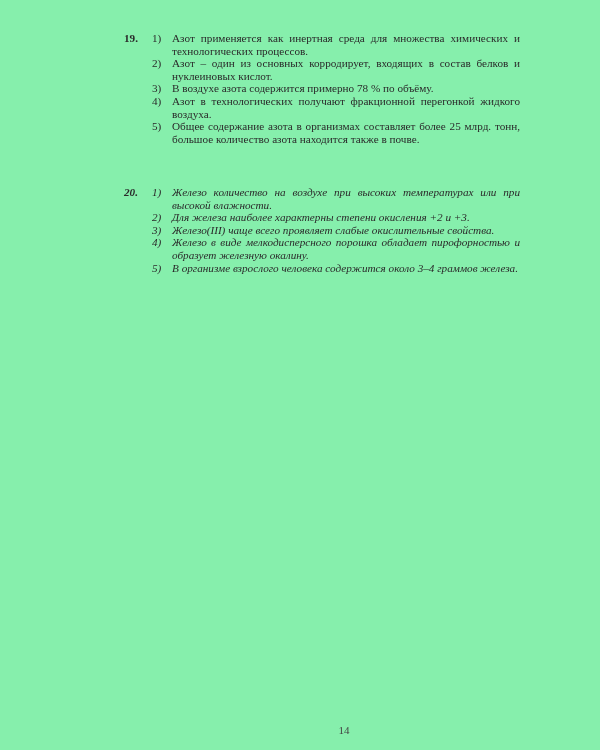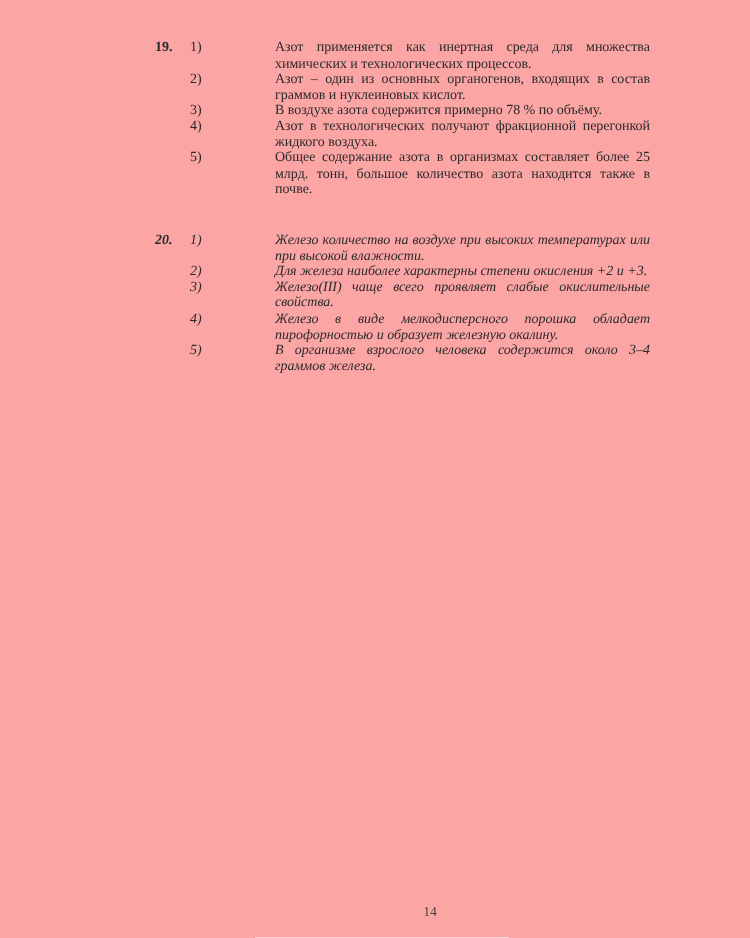--- a/index.html
+++ b/index.html
@@ -14,21 +14,21 @@
       overflow: hidden;
       font-family: "Liberation Serif", "DejaVu Serif", serif;
       color: #2a2a2a;
     }
     .page {
       position: absolute;
       left: 0;
       top: 0;
       width: 600px;
       height: 750px;
-      background: #fca5a5;
+      background: #86efac;
     }
     .question {
       position: absolute;
       left: 124px;
       width: 396px;
       font-size: 11.2px;
       line-height: 12.6px;
     }
     .q-num {
       position: absolute;
@@ -55,21 +55,20 @@
     }
     .opt-num {
       position: absolute;
       left: 0;
       top: 0;
     }
     .opt-text {
       display: block;
       text-align: justify;
       text-align-last: left;
-      margin-left: 48px;
     }
     #q19 { top: 32px; }
     #q20 { top: 186px; font-style: italic; }
     .page-number {
       position: absolute;
       left: 0;
       width: 600px;
       top: 724px;
       text-align: center;
       font-size: 11px;
@@ -85,21 +84,21 @@
   <div class="question" id="q19">
     <div class="q-num">19.</div>
     <div class="q-body">
       <ul class="options">
         <li class="option">
           <span class="opt-num">1)</span>
           <span class="opt-text">Азот применяется как инертная среда для множества химических и технологических процессов.</span>
         </li>
         <li class="option">
           <span class="opt-num">2)</span>
-          <span class="opt-text">Азот – один из основных органогенов, входящих в состав граммов и нуклеиновых кислот.</span>
+          <span class="opt-text">Азот – один из основных корродирует, входящих в состав белков и нуклеиновых кислот.</span>
         </li>
         <li class="option">
           <span class="opt-num">3)</span>
           <span class="opt-text">В воздухе азота содержится примерно 78 % по объёму.</span>
         </li>
         <li class="option">
           <span class="opt-num">4)</span>
           <span class="opt-text">Азот в технологических получают фракционной перегонкой жидкого воздуха.</span>
         </li>
         <li class="option">

